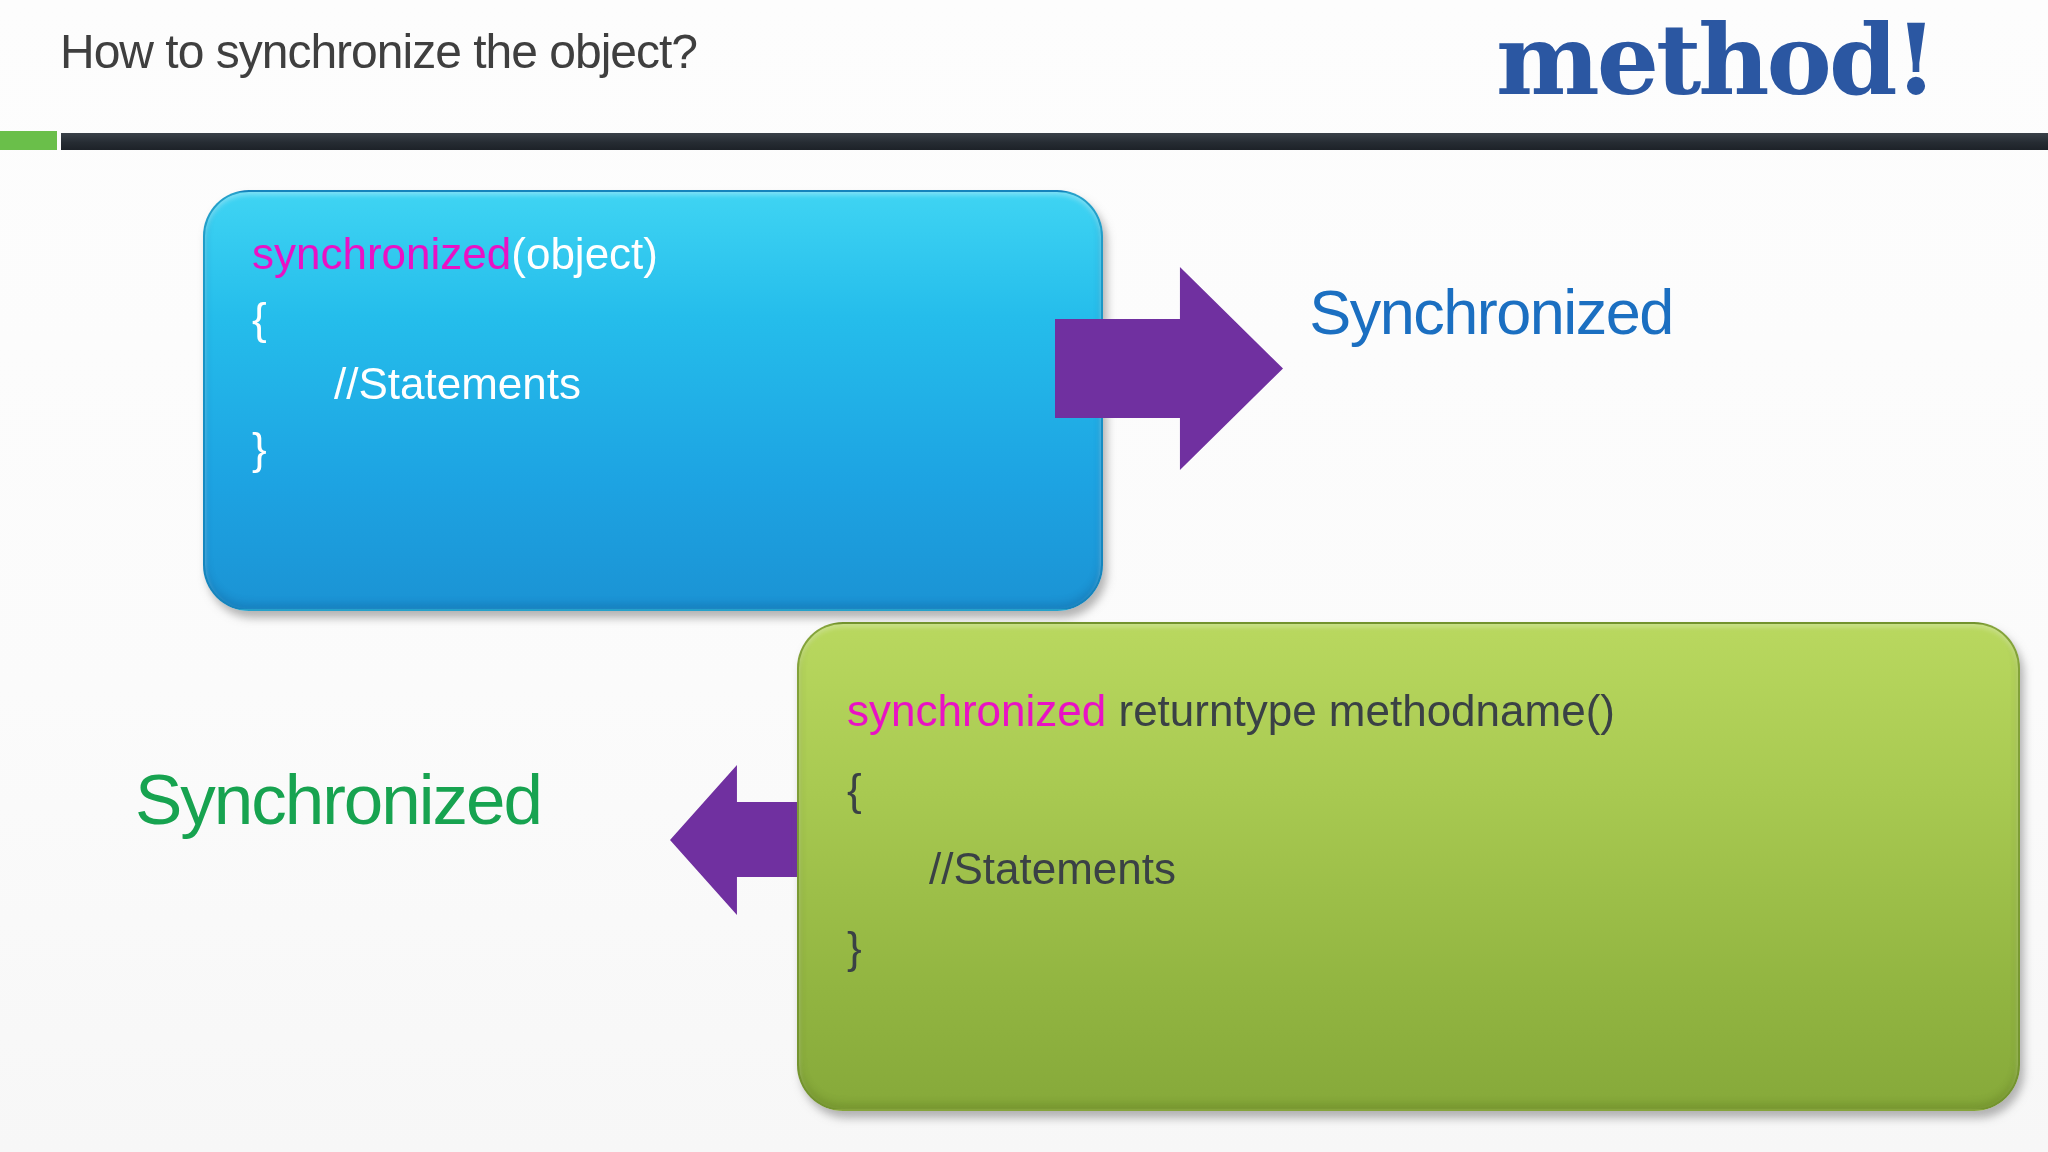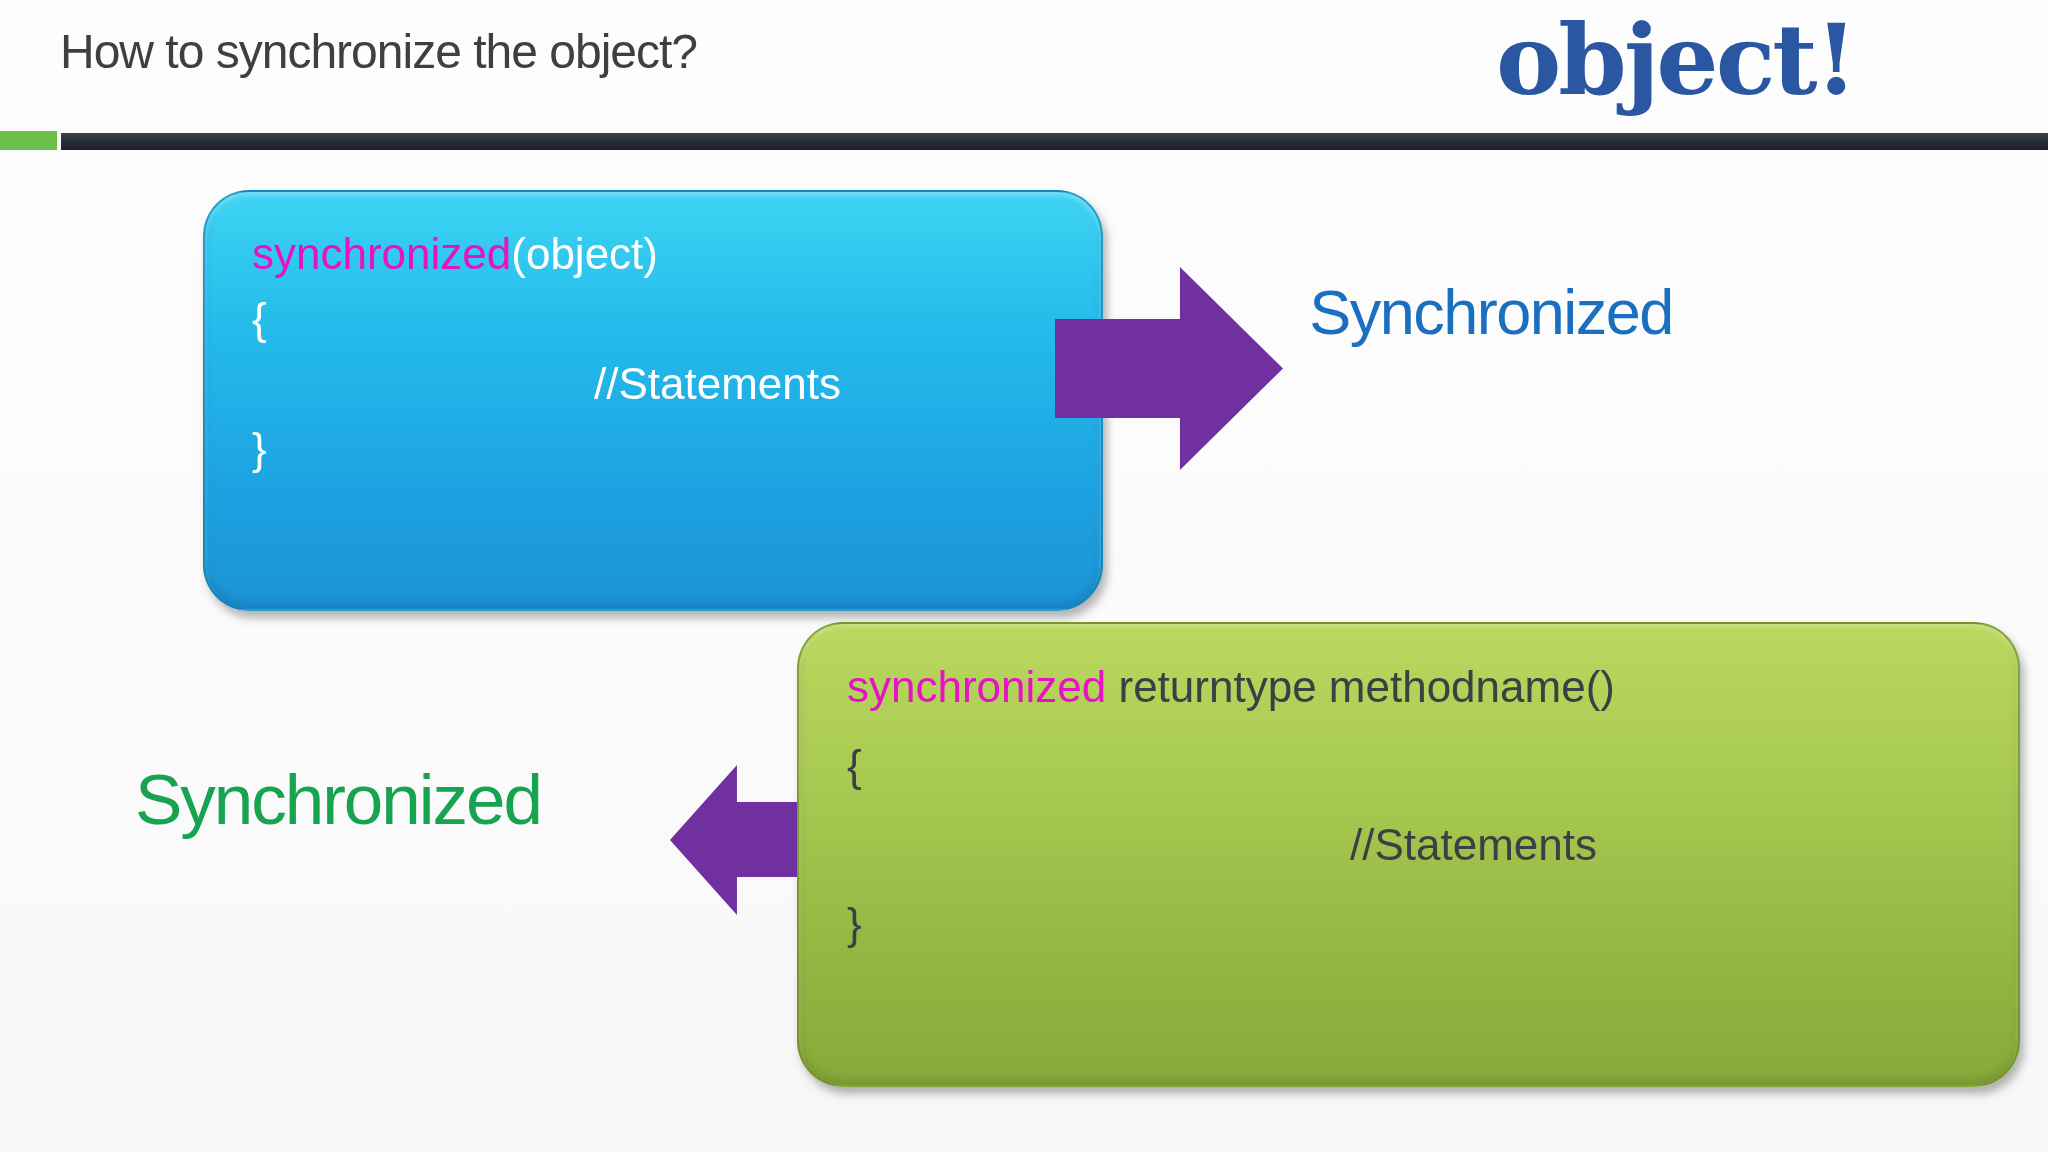--- a/index.html
+++ b/index.html
@@ -46,25 +46,25 @@
     padding:32px 0 0 47px;
   }
   .codebox.green{
     left:797px;top:622px;width:1171px;height:433px;
     background:linear-gradient(180deg,var(--green-box-top) 0%,#a8c951 35%,#92b541 75%,var(--green-box-bottom) 100%);
     border:2px solid rgba(105,135,40,.65);
     box-shadow:4px 7px 9px rgba(110,110,110,.5),
                inset 0 3px 5px rgba(255,255,255,.30),
                inset 0 -5px 8px rgba(50,70,0,.20);
     color:var(--code-dark);
-    padding:28px 0 0 48px;
+    padding:52px 0 0 48px;
   }
   .codebox.blue .code-line{height:65px;line-height:60px;}
   .codebox.green .code-line{height:79px;line-height:70px;}
-  .code-line.indented{margin-left:82px;text-align:center;}
+  .code-line.indented{margin-left:82px;}
   .kw{color:var(--keyword-magenta);}
   
   .arrow{position:absolute;background:var(--arrow-purple);}
   .arrow.right{
     left:1055px;top:267px;width:228px;height:203px;
     clip-path:polygon(0% 25.6%,54.8% 25.6%,54.8% 0%,100% 50%,54.8% 100%,54.8% 74.4%,0% 74.4%);
   }
   .arrow.left{
     left:670px;top:765px;width:130px;height:150px;
     clip-path:polygon(100% 24.7%,51.5% 24.7%,51.5% 0%,0% 50%,51.5% 100%,51.5% 74.7%,100% 74.7%);
@@ -84,21 +84,21 @@
     font-size:71px;line-height:116px;letter-spacing:-2px;
     color:var(--label-green);
   }
 </style>
 </head>
 <body>
 
 <div class="slide">
 
   <div class="title">How to synchronize the object?</div>
-  <div class="brand">object!</div>
+  <div class="brand">method!</div>
   <div class="rule-green"></div>
   <div class="rule-dark"></div>
 
   <div class="codebox blue">
     <div class="code-line">
       <span class="kw">synchronized</span><span>(object)</span>
     </div>
     <div class="code-line">{</div>
     <div class="code-line indented">//Statements</div>
     <div class="code-line">}</div>

